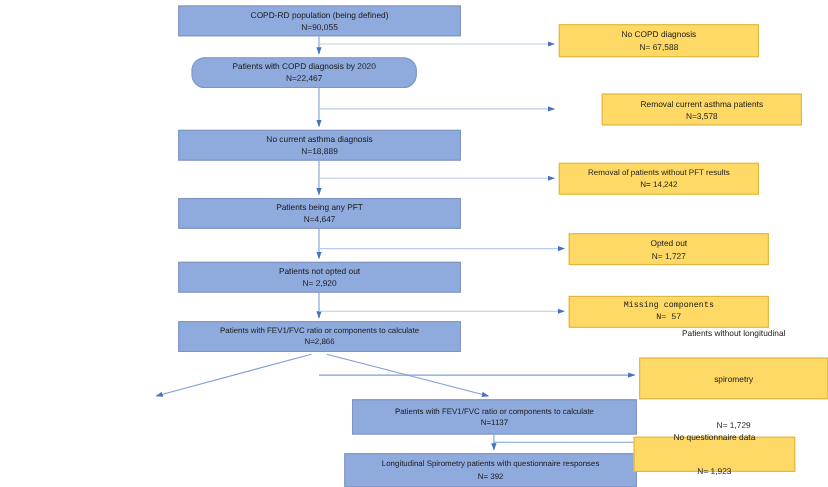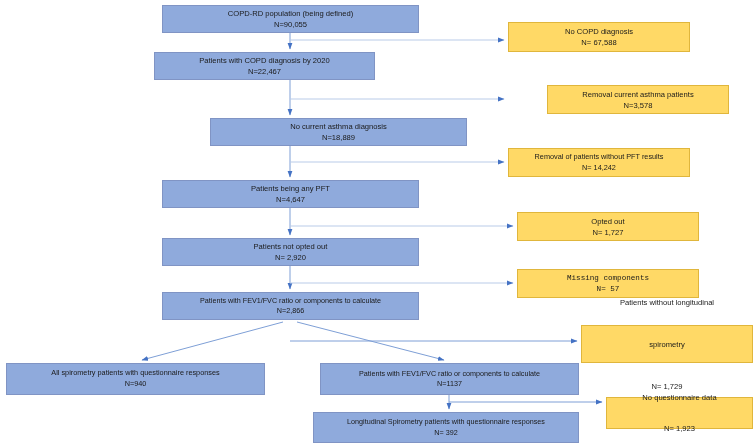--- a/index.html
+++ b/index.html
@@ -93,49 +93,45 @@
 
       <path d="M449,402 L602,402"></path>
     </g>
   </svg>
 
   <div class="node blue" style="left:162px; top:5px; width:257px; height:28px;">
     <span class="line">COPD-RD population (being defined)</span>
     <span class="line">N=90,055</span>
   </div>
 
-  <div class="node blue" style="left:154px; top:52px; width:221px; height:28px;">
+  <div class="node blue" style="left:174px; top:52px; width:205px; height:28px;border-radius:12px;">
     <span class="line">Patients with COPD diagnosis by 2020</span>
     <span class="line">N=22,467</span>
   </div>
 
-  <div class="node blue" style="left:162px; top:118px; width:257px; height:28px;margin-left:48px;">
+  <div class="node blue" style="left:162px; top:118px; width:257px; height:28px;">
     <span class="line">No current asthma diagnosis</span>
     <span class="line">N=18,889</span>
   </div>
 
   <div class="node blue" style="left:162px; top:180px; width:257px; height:28px;">
     <span class="line">Patients being any PFT</span>
     <span class="line">N=4,647</span>
   </div>
 
   <div class="node blue" style="left:162px; top:238px; width:257px; height:28px;">
     <span class="line">Patients not opted out</span>
     <span class="line">N= 2,920</span>
   </div>
 
   <div class="node blue" style="left:162px; top:292px; width:257px; height:28px; font-size:7.2px;">
     <span class="line">Patients with FEV1/FVC ratio or components to calculate</span>
     <span class="line">N=2,866</span>
   </div>
 
-  <div class="node blue" style="left:6px; top:363px; width:259px; height:32px; font-size:7.3px;">
-    <span class="line">All spirometry patients with questionnaire responses</span>
-    <span class="line">N=940</span>
-  </div>
 
   <div class="node blue" style="left:320px; top:363px; width:259px; height:32px; font-size:7.2px;">
     <span class="line">Patients with FEV1/FVC ratio or components to calculate</span>
     <span class="line">N=1137</span>
   </div>
 
   <div class="node blue" style="left:313px; top:412px; width:266px; height:31px; font-size:7.2px;">
     <span class="line">Longitudinal Spirometry patients with questionnaire responses</span>
     <span class="line">N= 392</span>
   </div>
@@ -164,18 +160,18 @@
     <span class="line">Missing components</span>
     <span class="line">N= 57</span>
   </div>
 
   <div class="node yellow" style="left:581px; top:325px; width:172px; height:38px;gap:31px;">
     <span class="line">Patients without longitudinal</span>
     <span class="line">spirometry</span>
     <span class="line">N= 1,729</span>
   </div>
 
-  <div class="node yellow" style="left:606px; top:397px; width:147px; height:32px;gap:20px;">
+  <div class="node yellow" style="left:576px; top:397px; width:147px; height:32px;gap:20px;">
     <span class="line">No questionnaire data</span>
     <span class="line">N= 1,923</span>
   </div>
 
 </div>
 
 </body></html>

